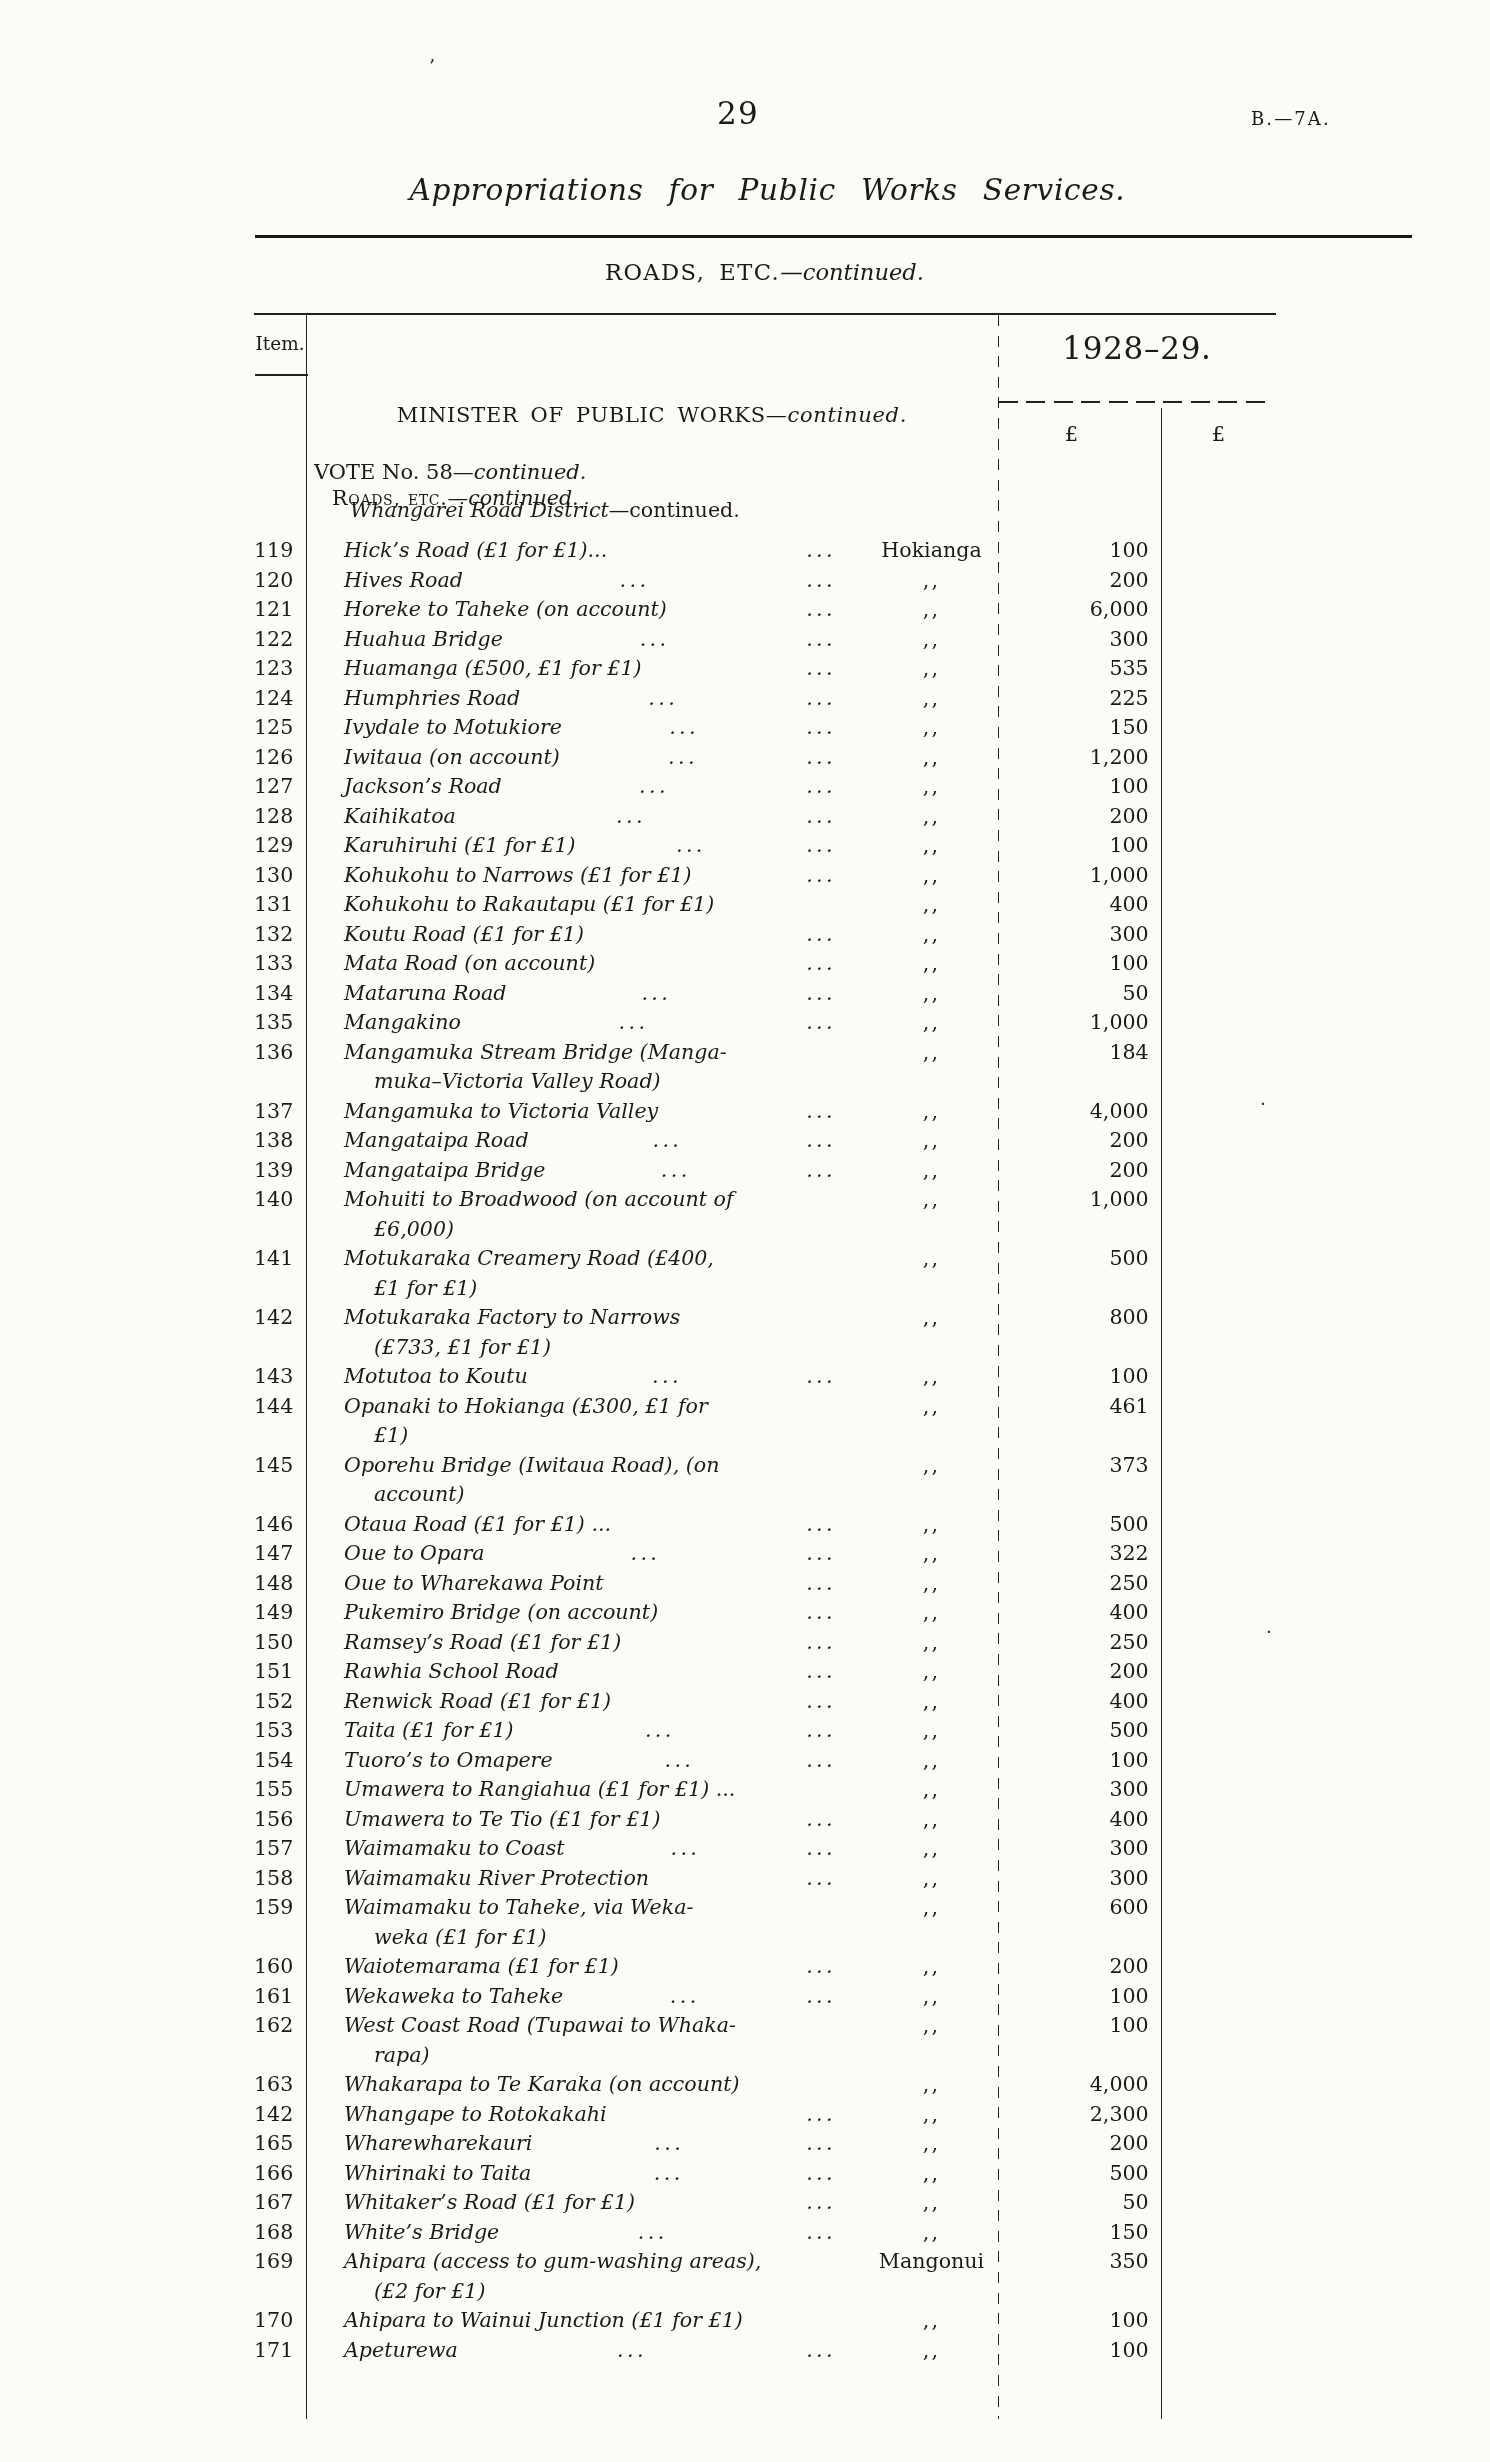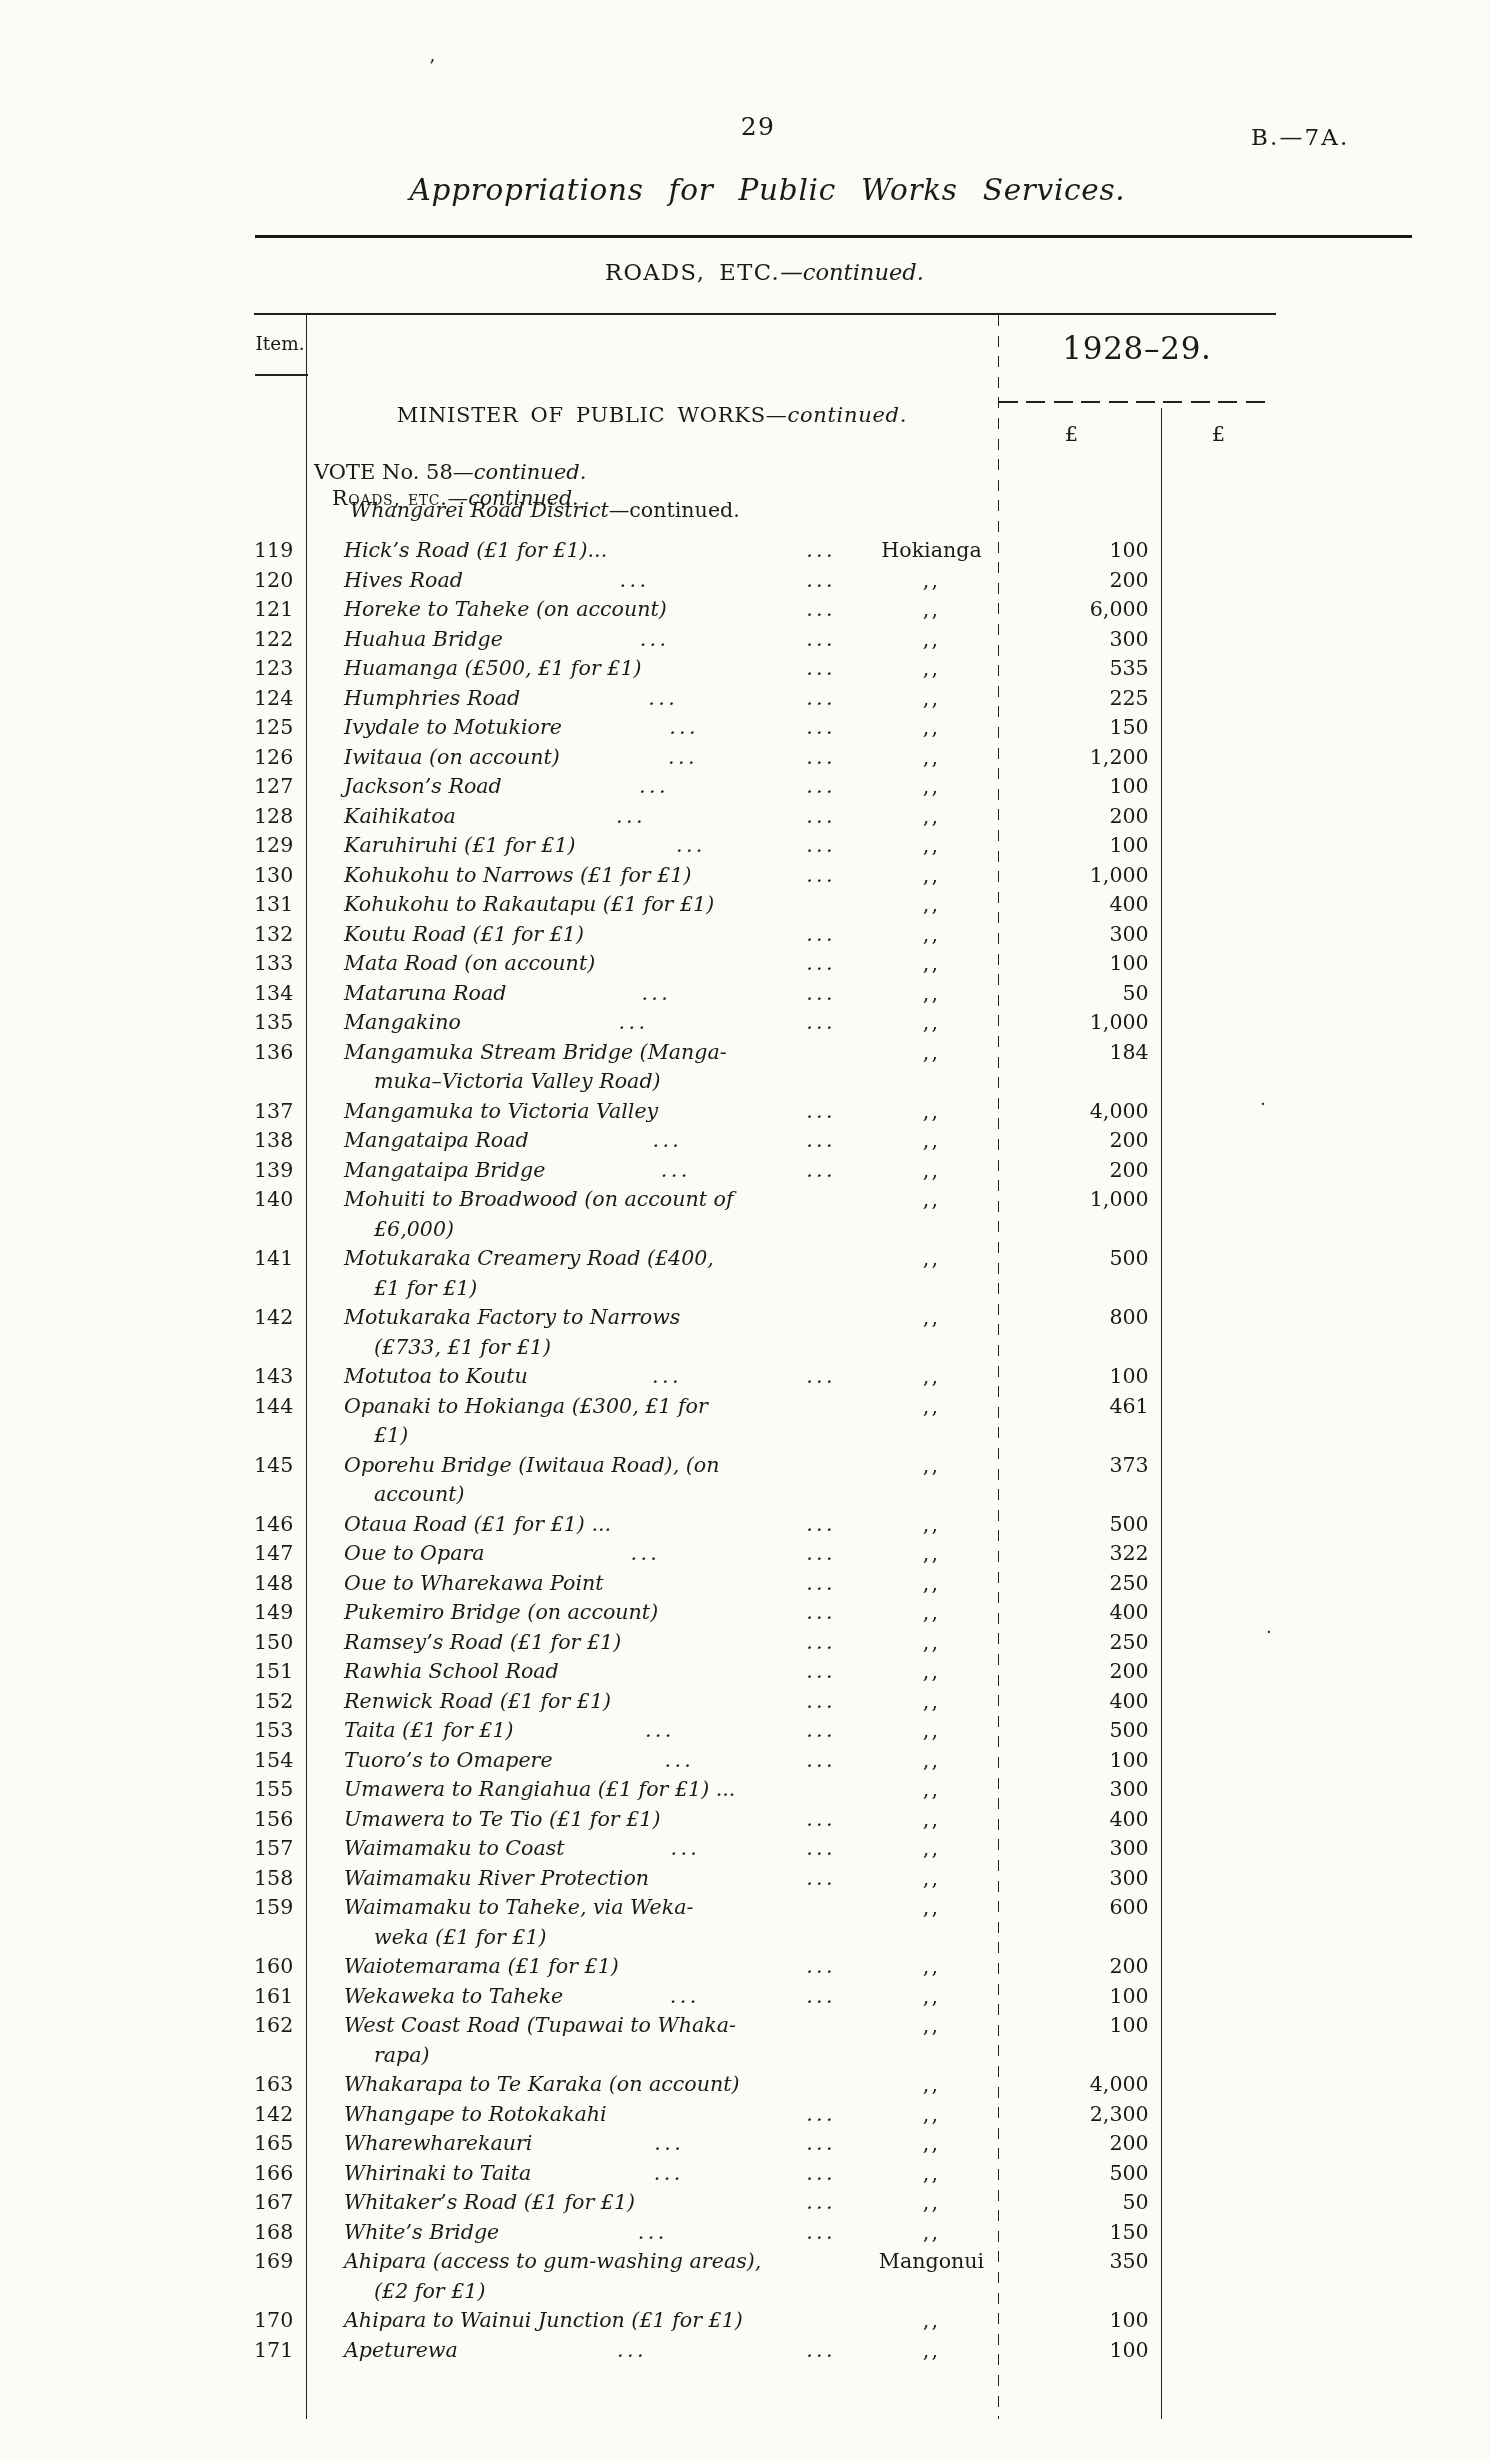--- a/index.html
+++ b/index.html
@@ -8,22 +8,22 @@
     width:1490px; height:2462px;
     margin:0 auto;
     background:#fcfbf8;
     color:#1c1a17;
     font-family:"DejaVu Serif", serif;
     overflow:hidden;
   }
   .abs { position:absolute; }
 
   
-  .page-number { left:717px; top:112px; width:82px; text-align:center; font-size:25px; letter-spacing:1.4px; }
-  .doc-ref     { left:1251px; top:124px; font-size:23px; letter-spacing:2.1px; }
+  .page-number { left:717px; top:95px; width:82px; font-size:31px; letter-spacing:1.4px; }
+  .doc-ref     { left:1251px; top:108px; font-size:18px; letter-spacing:2.1px; }
   .doc-title   { left:322px; top:173px; width:891px; text-align:center;
                  font-size:29.5px; font-style:italic; word-spacing:15px; letter-spacing:0.7px; }
   .title-rule  { left:255px; top:235px; width:1157px; height:3.4px; background:#1b1916; }
   .section-heading { left:473px; top:259px; width:583px; text-align:center; font-size:22.6px; }
   .sh-caps { letter-spacing:1.4px; word-spacing:5.5px; }
   .sh-cont { font-style:italic; }
 
   
   .sheet { left:254px; top:313px; width:1022px; height:2104px;
            border-top:2.1px solid #201e1b; font-size:20.6px; }

